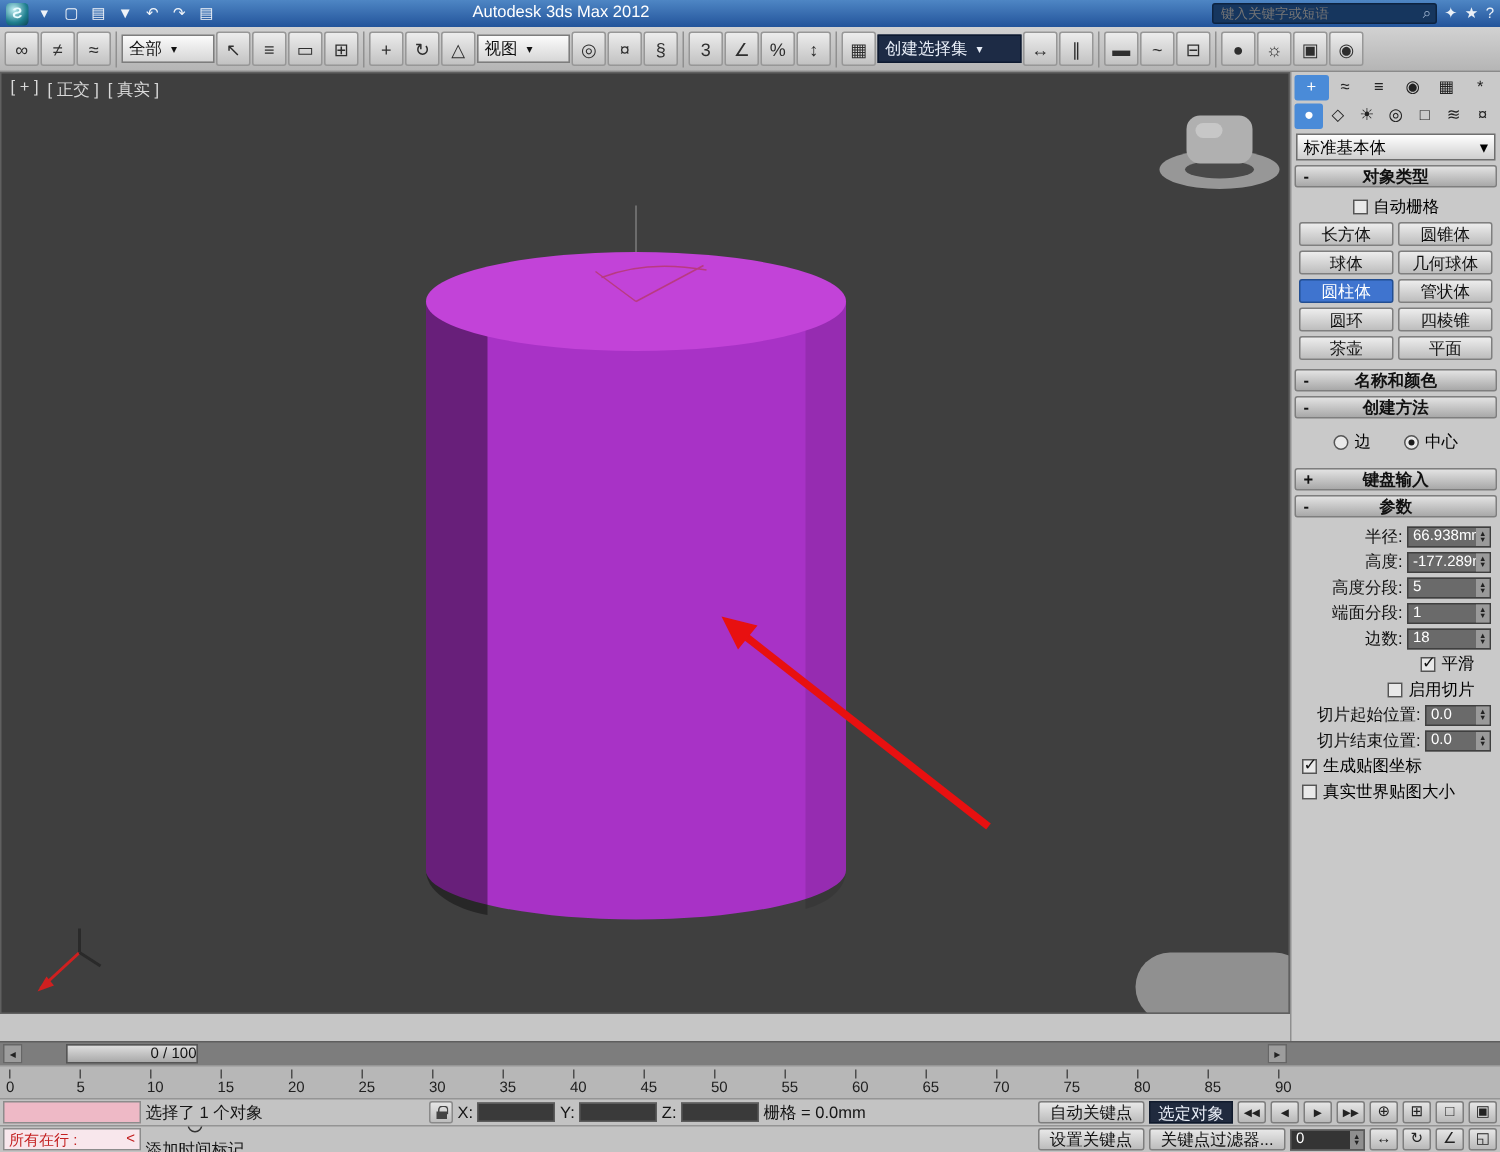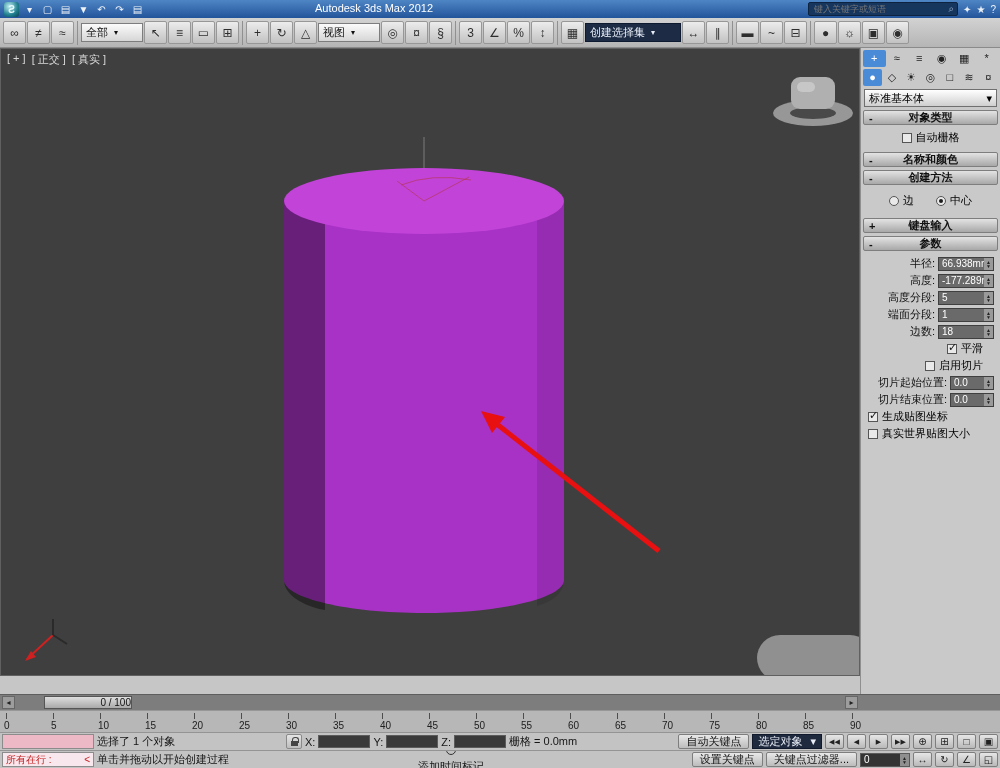--- a/index.html
+++ b/index.html
@@ -100,21 +100,21 @@
   .lockbtn { width:16px; height:15px; border:1px solid #8a8a8a; border-radius:2px; background:linear-gradient(#e5e5e5,#bdbdbd);
     position:relative; }
   .lockbtn::before { content:""; position:absolute; left:4px; top:6px; width:7px; height:5px; background:#444; }
   .lockbtn::after { content:""; position:absolute; left:5px; top:2px; width:5px; height:5px; border:1px solid #444; border-bottom:none; border-radius:3px 3px 0 0; }
   .clabel { color:#151515; }
   .cfield { width:52px; height:13px; background:#3a3a3a; border:1px solid #5c5c5c; }
   .gridtext { width:102px; color:#151515; white-space:nowrap; }
   .kbtn { height:15px; padding:0 7px; border:1px solid #7e7e7e; border-radius:2px; background:linear-gradient(#e8e8e8,#bcbcbc);
     display:flex; align-items:center; color:#111; white-space:nowrap; }
   .seldrop { height:15px; background:#202a3e; color:#e9eef7; border:1px solid #101a2c; display:flex; align-items:center;
-    gap:8px; padding:0 5px; white-space:nowrap; }
+    gap:8px; padding:0 5px; white-space:nowrap;flex-direction:column; }
   .trbtn { width:19px; height:15px; border:1px solid #7e7e7e; border-radius:2px; background:linear-gradient(#e6e6e6,#b9b9b9);
     display:flex; align-items:center; justify-content:center; font-size:7px; color:#222; }
   .navbtn { width:19px; height:15px; border:1px solid #7e7e7e; border-radius:2px; background:linear-gradient(#e6e6e6,#b9b9b9);
     display:flex; align-items:center; justify-content:center; font-size:10px; color:#222; }
   .promptxt { width:318px; color:#151515; white-space:nowrap; overflow:hidden; }
   .ttag { display:flex; align-items:center; gap:4px; color:#151515; white-space:nowrap;flex-direction:column; }
   .clockico { width:10px; height:10px; border-radius:50%; border:1px solid #333; position:relative; }
   .clockico::after { content:""; position:absolute; left:4px; top:2px; width:1px; height:3px; background:#333; }
   .framefield { width:50px; height:14px; background:#343434; border:1px solid #5a5a5a; color:#fff; font-size:10px;
     display:flex; align-items:center; padding:0 10px 0 3px; position:relative; }
@@ -265,20 +265,32 @@
 
       <div class="rollout">
         <div class="rhead">
           <span class="rsign">-</span>
           <span>对象类型</span>
         </div>
         <div class="rbody">
           <div class="cbrow center">
             <span class="cb"></span>
             <span>自动栅格</span>
+          </div>
+          <div class="otgrid">
+            <div class="obtn">长方体</div>
+            <div class="obtn">圆锥体</div>
+            <div class="obtn">球体</div>
+            <div class="obtn">几何球体</div>
+            <div class="obtn active">圆柱体</div>
+            <div class="obtn">管状体</div>
+            <div class="obtn">圆环</div>
+            <div class="obtn">四棱锥</div>
+            <div class="obtn">茶壶</div>
+            <div class="obtn">平面</div>
           </div>
         </div>
       </div>
 
       <div class="rollout">
         <div class="rhead">
           <span class="rsign">-</span>
           <span>名称和颜色</span>
         </div>
       </div>
@@ -437,21 +449,20 @@
     <span class="navbtn">⊞</span>
     <span class="navbtn">□</span>
     <span class="navbtn">▣</span>
   </div>
 
   <div class="srow">
     <div class="mlistener row2">
       <span>所有在行 :</span>
       <span>&lt;</span>
     </div>
-    <span class="promptxt">单击并拖动以开始创建过程</span>
     <span class="ttag">
       <span class="clockico"></span>
       <span>添加时间标记</span>
     </span>
     <span class="kbtn pushr">设置关键点</span>
     <span class="kbtn">关键点过滤器...</span>
     <span class="framefield">
       <span>0</span>
       <span class="spin">▲<br>▼</span>
     </span>

